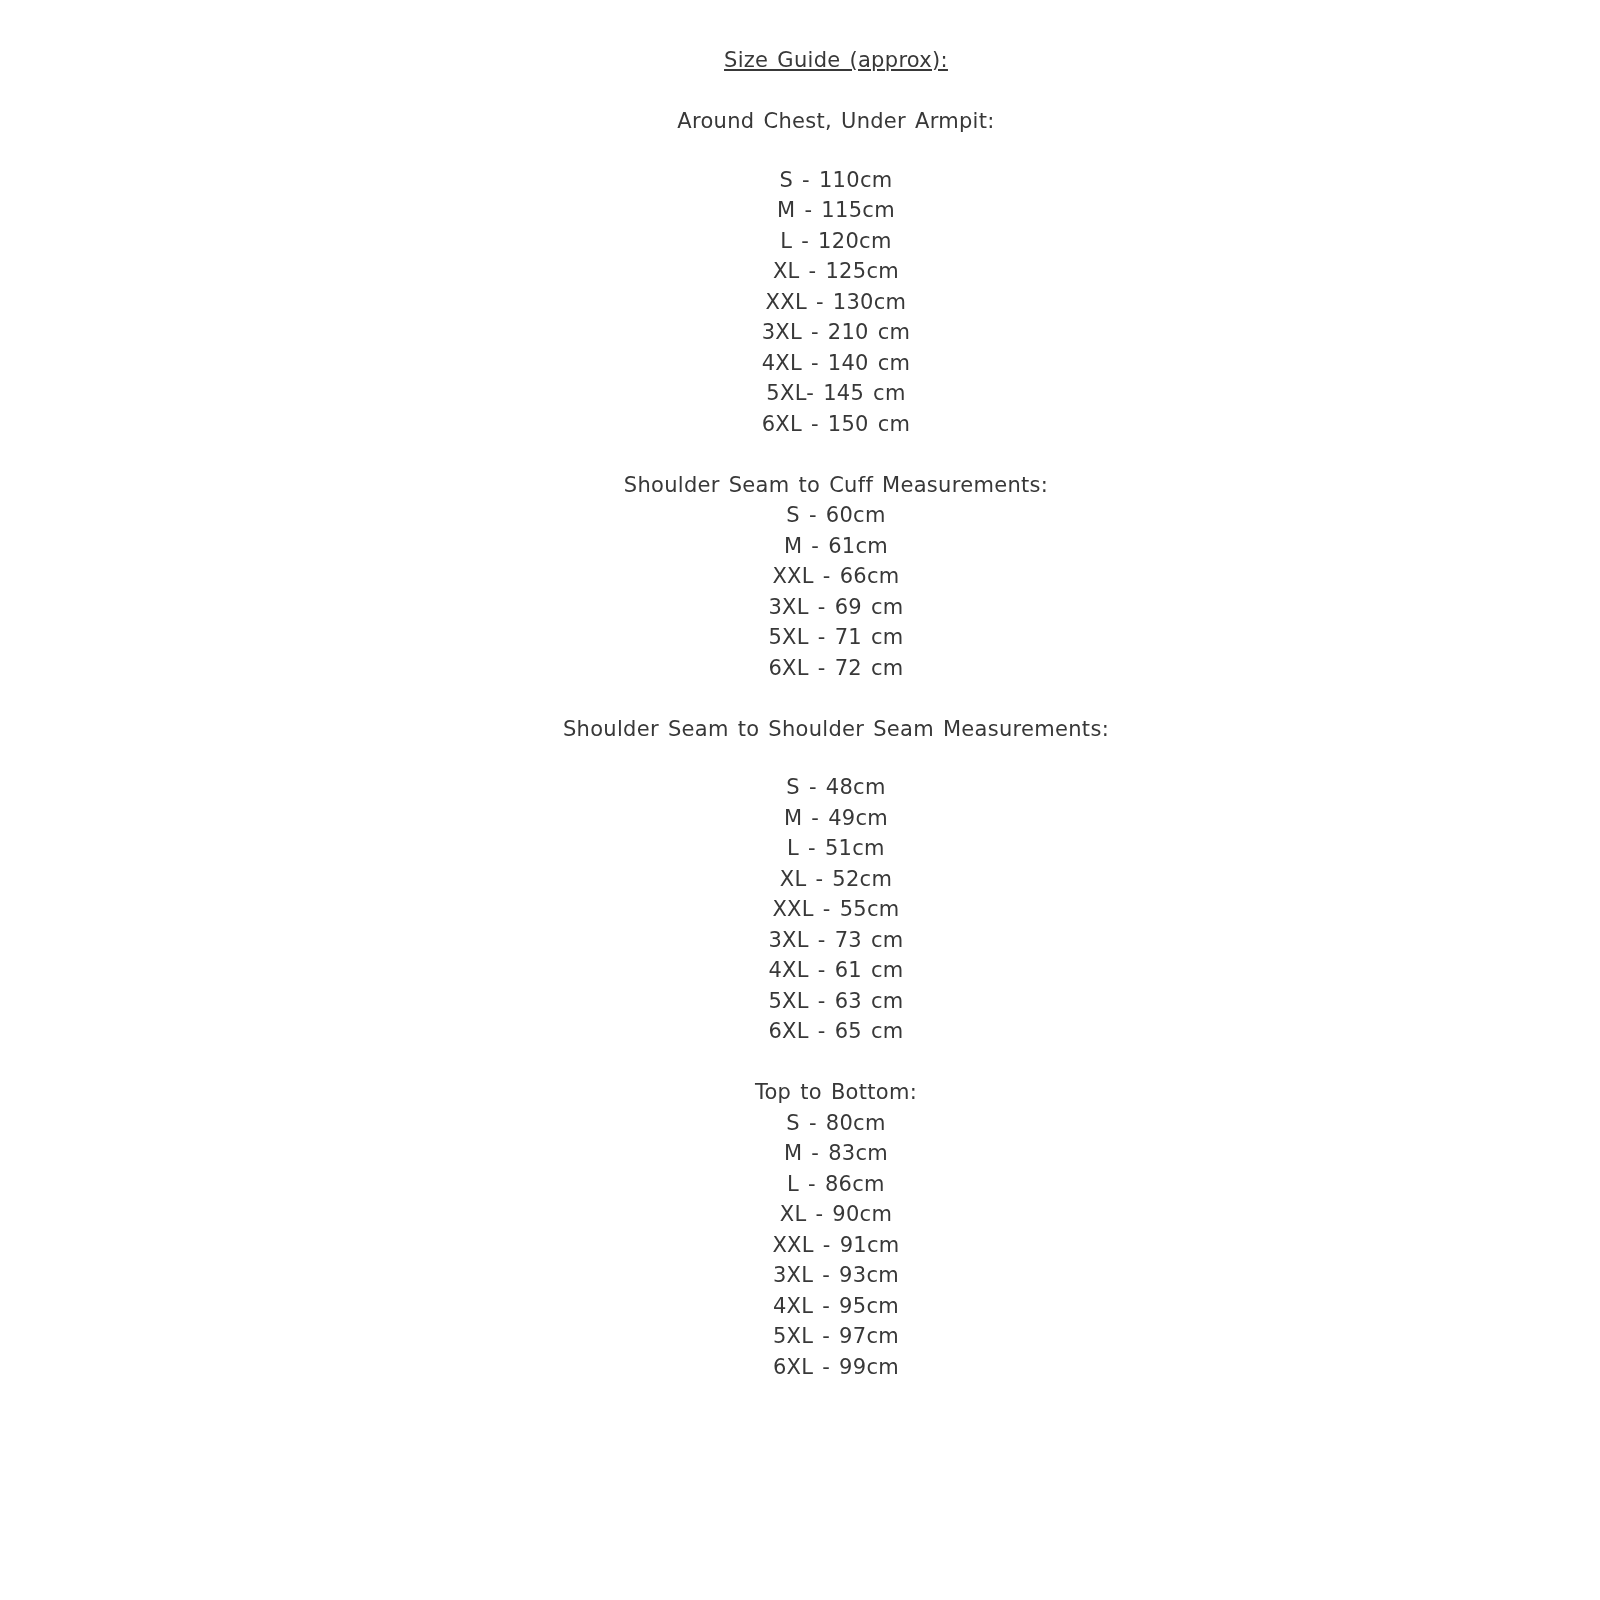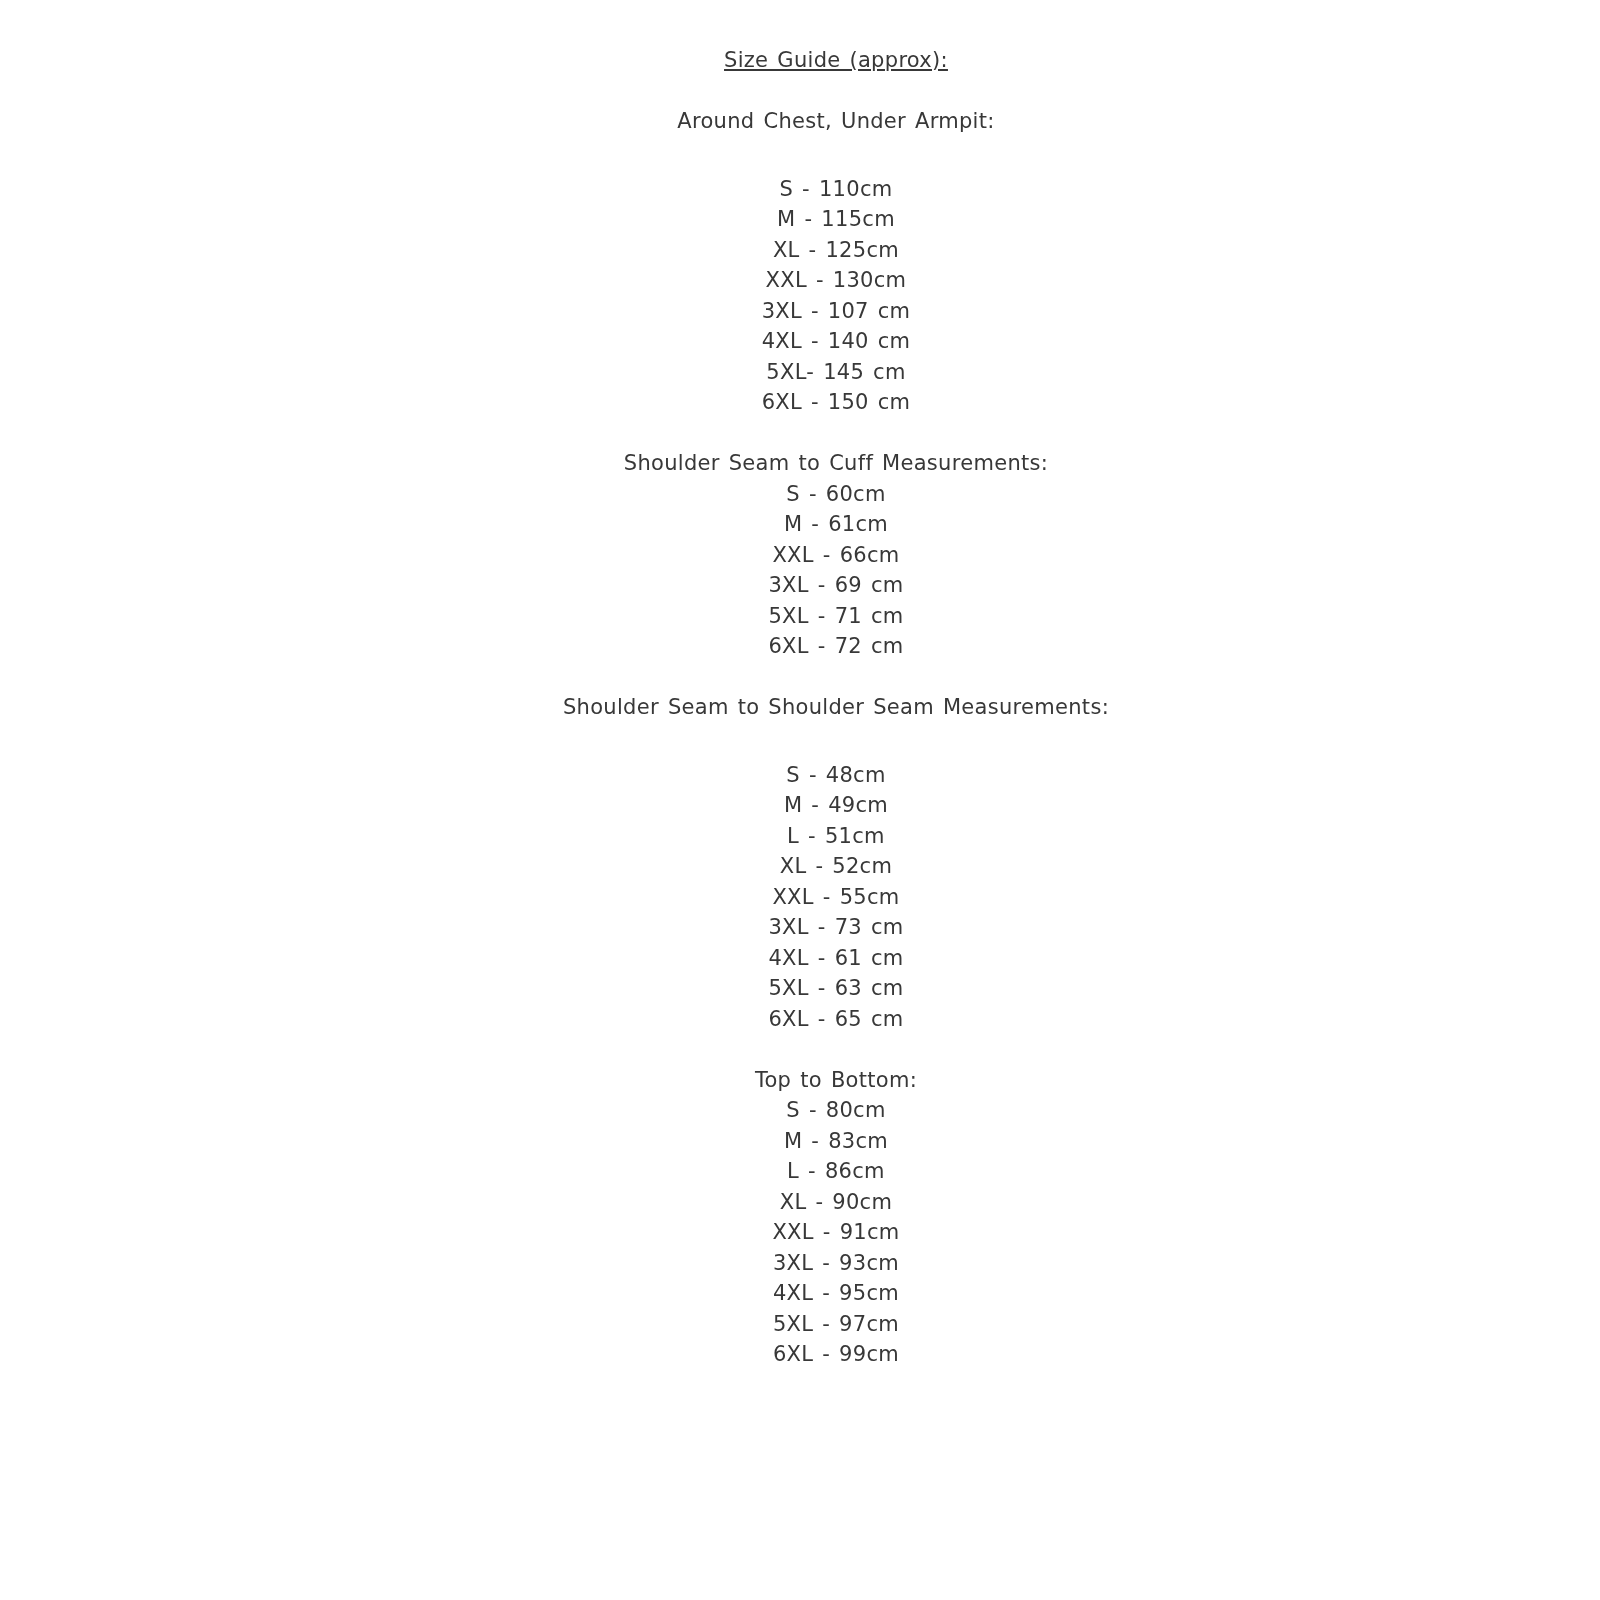--- a/index.html
+++ b/index.html
@@ -25,39 +25,40 @@
     word-spacing: 2px;
   }
   .title {
     text-decoration: underline;
     margin-bottom: 30.5px; 
   }
   .section {
     margin-top: 30.5px; 
   }
   .list.gap {
-    margin-top: 37px; 
+    margin-top: 28px; 
   }
   .line { white-space: pre; }
 </style>
 </head>
 <body>
 
 <div class="doc">
 
   <div class="line title">Size Guide (approx):</div>
 
   <div class="section">
     <div class="line heading">Around Chest, Under Armpit:</div>
     <div class="list gap">
         <div class="line">S - 110cm</div>
         <div class="line">M - 115cm</div>
+        <div class="line">L - 120cm</div>
         <div class="line">XL - 125cm</div>
         <div class="line">XXL - 130cm</div>
-        <div class="line">3XL - 107 cm</div>
+        <div class="line">3XL - 210 cm</div>
         <div class="line">4XL - 140 cm</div>
         <div class="line">5XL- 145 cm</div>
         <div class="line">6XL - 150 cm</div>
       </div>
   </div>
 
   <div class="section">
     <div class="line heading">Shoulder Seam to Cuff Measurements:</div>
     <div class="list">
         <div class="line">S - 60cm</div>

